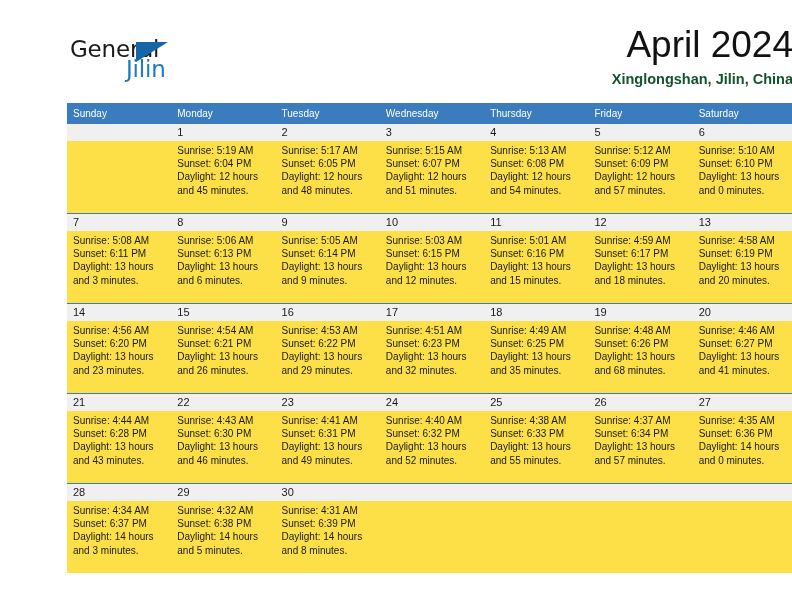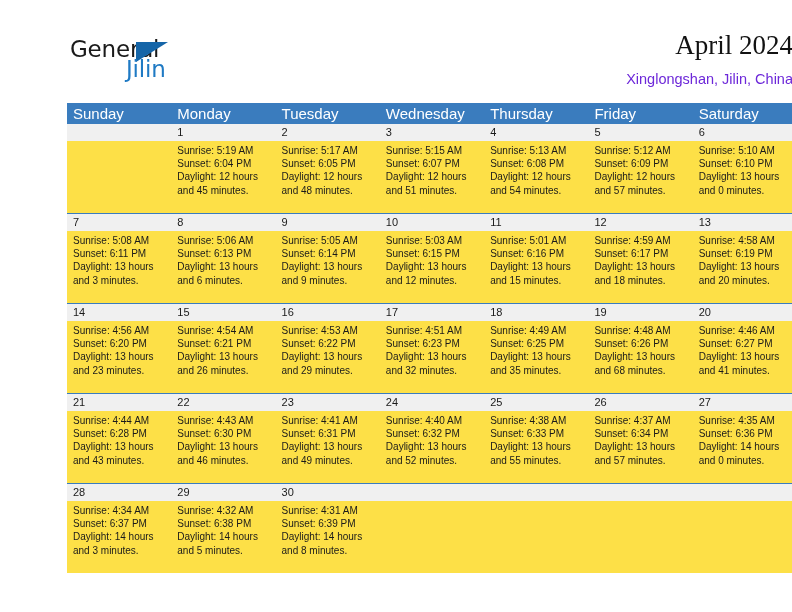--- a/index.html
+++ b/index.html
@@ -67,32 +67,32 @@
     border-bottom: 20px solid transparent;
   }
 
   .title-block {
     position: absolute;
     right: 35px;
     top: 28px;
     text-align: right;
   }
   .cal-title {
-    font-size: 27px;
+    font-size: 37px;
     font-weight: 400;
     color: #121212;
     line-height: 34px;
     white-space: nowrap;
-    font-family: Liberation Serif, serif;
+    font-family: Liberation Sans, sans-serif;
   }
   .cal-subtitle {
     margin-top: 8px;
     font-size: 14.5px;
-    font-weight: 400;
-    color: #6d28d9;
+    font-weight: 700;
+    color: #14532d;
     line-height: 18px;
     white-space: nowrap;
     font-family: "Liberation Sans", sans-serif;
   }
 
   
   .calendar {
     position: absolute;
     left: 31px;
     top: 103px;
@@ -100,21 +100,21 @@
   }
   .weekday-row {
     display: flex;
     width: 730px;
     height: 21px;
     background: #3a7cbe;
   }
   .weekday {
     flex: 1 1 0;
     color: #ffffff;
-    font-size: 15px;
+    font-size: 10px;
     line-height: 21px;
     padding-left: 6px;
     box-sizing: border-box;
     white-space: nowrap;
     font-family: "Liberation Sans", sans-serif;
   }
 
   .week-row {
     width: 730px;
     border-top: 1px solid #3a7cbe;

